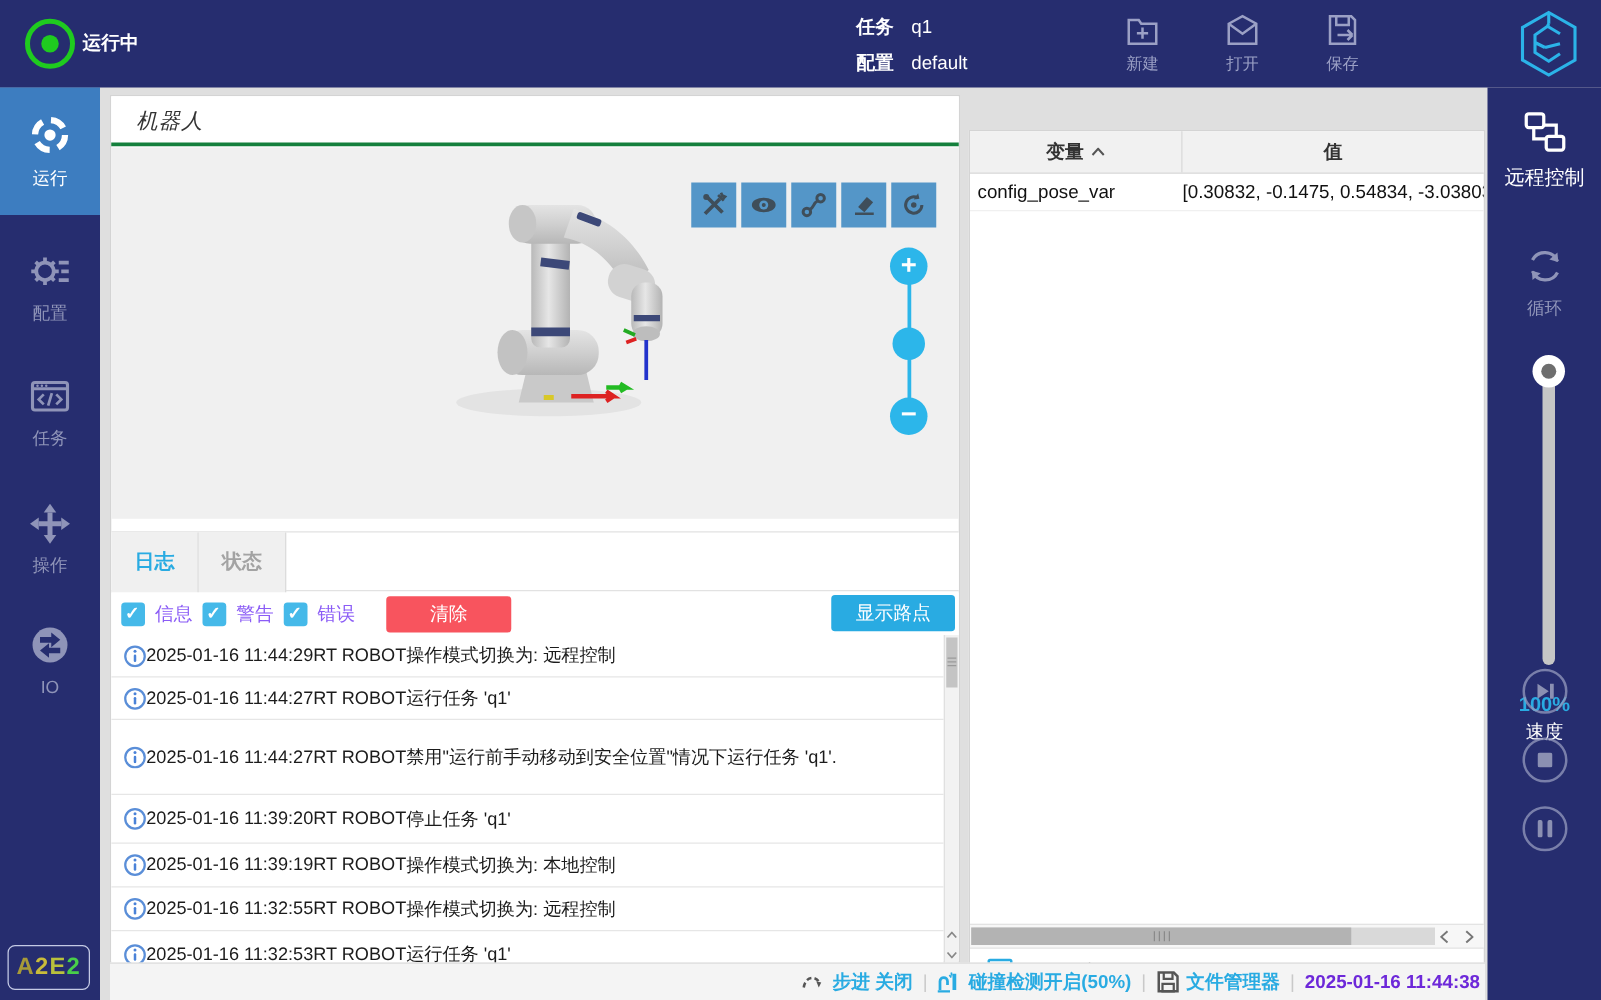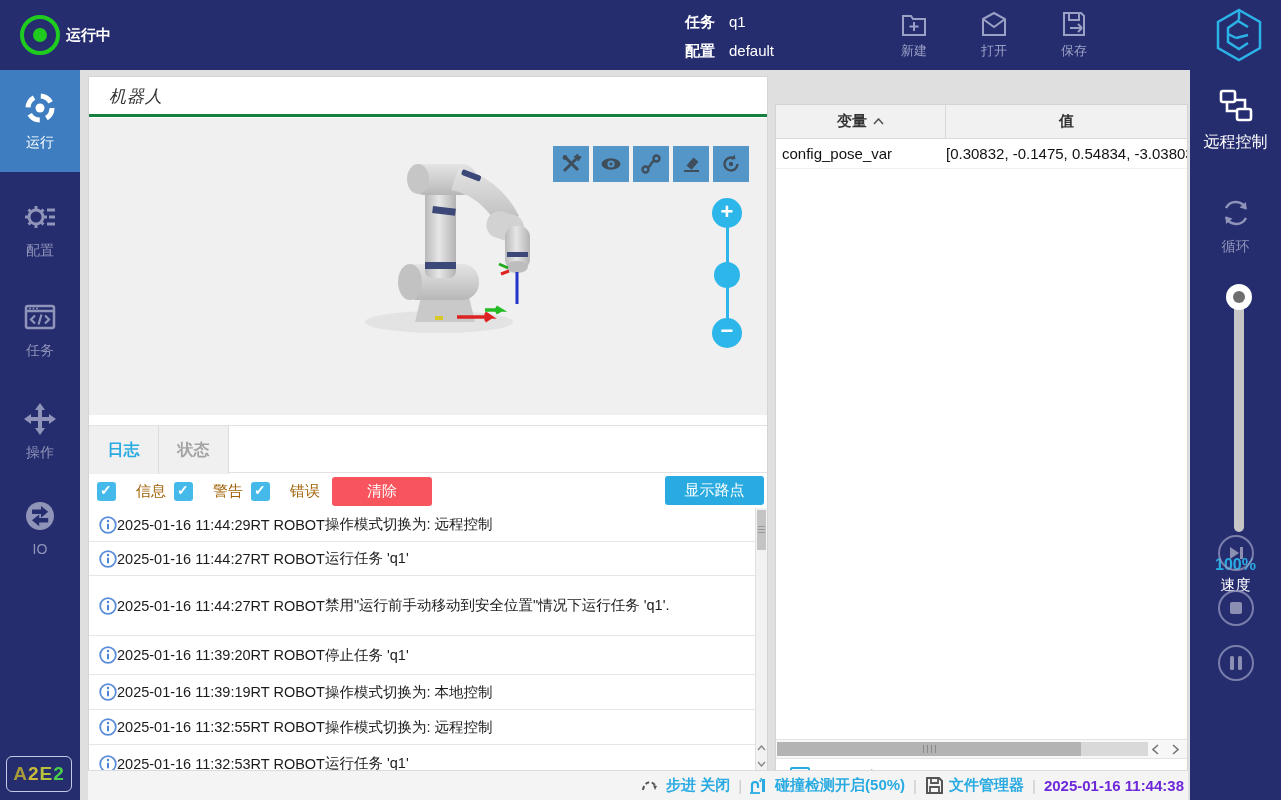--- a/index.html
+++ b/index.html
@@ -44,22 +44,22 @@
   #robot3d { position:absolute; left:250px; top:36px; }
 
   #tabstrip { position:absolute; left:0; top:348px; width:678px; height:48px; background:#fff; border-top:1px solid #e2e2e2; border-bottom:1px solid #e2e2e2; display:flex; }
   .tab { width:70px; height:48px; line-height:48px; text-align:center; font-size:16px; font-weight:bold; background:#f0f0f0; border-right:1px solid #dcdcdc; color:#a3a3a3; cursor:pointer; }
   .tab.active { color:var(--accent); }
 
   #filterrow { position:absolute; left:0; top:397px; width:678px; height:34px; background:#fff; display:flex; align-items:center; }
   .cbgroup { display:flex; align-items:center; margin-left:8px; cursor:pointer; }
   .cb { width:19px; height:19px; background:#45b9e9; border-radius:3px; position:relative; }
   .cb::after { content:"\2713"; position:absolute; left:3px; top:0px; color:#fff; font-size:14px; font-weight:bold; }
-  .cbgroup span.flbl { margin-left:20px; font-size:15px; color:#a16207;text-align:center; }
-  #clear-btn { margin-left:12px; width:100px; height:29px; background:var(--danger); color:#fff; border:none; border-radius:3px; font-size:15px; font-family:inherit; cursor:pointer; }
+  .cbgroup span.flbl { margin-left:8px; font-size:15px; color:#8b5cf6;text-align:center; }
+  #clear-btn { margin-left:25px; width:100px; height:29px; background:var(--danger); color:#fff; border:none; border-radius:3px; font-size:15px; font-family:inherit; cursor:pointer; }
   #support-btn { position:absolute; right:3px; top:2px; width:99px; height:29px; background:var(--accent); color:#fff; border:none; border-radius:3px; font-size:15px; font-family:inherit; cursor:pointer; }
 
   #loglist { position:absolute; left:0; top:431px; width:666px; height:263px; overflow:hidden; background:#fff; }
   .logrow { display:flex; align-items:center; border-bottom:1px solid #e6e6e6; font-size:14.5px; color:#1b1b1b; white-space:nowrap; overflow:hidden; }
   .logrow .ic { flex:0 0 28px; padding-left:10px; }
   .logrow .t { flex:0 0 132px; }
   .logrow .s { flex:0 0 64px; }
   .logrow .m { flex:1; overflow:hidden; }
   #logscroll { position:absolute; left:666px; top:431px; width:12px; height:263px; background:#f2f2f2; border-left:1px solid #e0e0e0; }
   #logthumb { position:absolute; left:1px; top:2px; width:9px; height:40px; background:#c4c4c4; }

